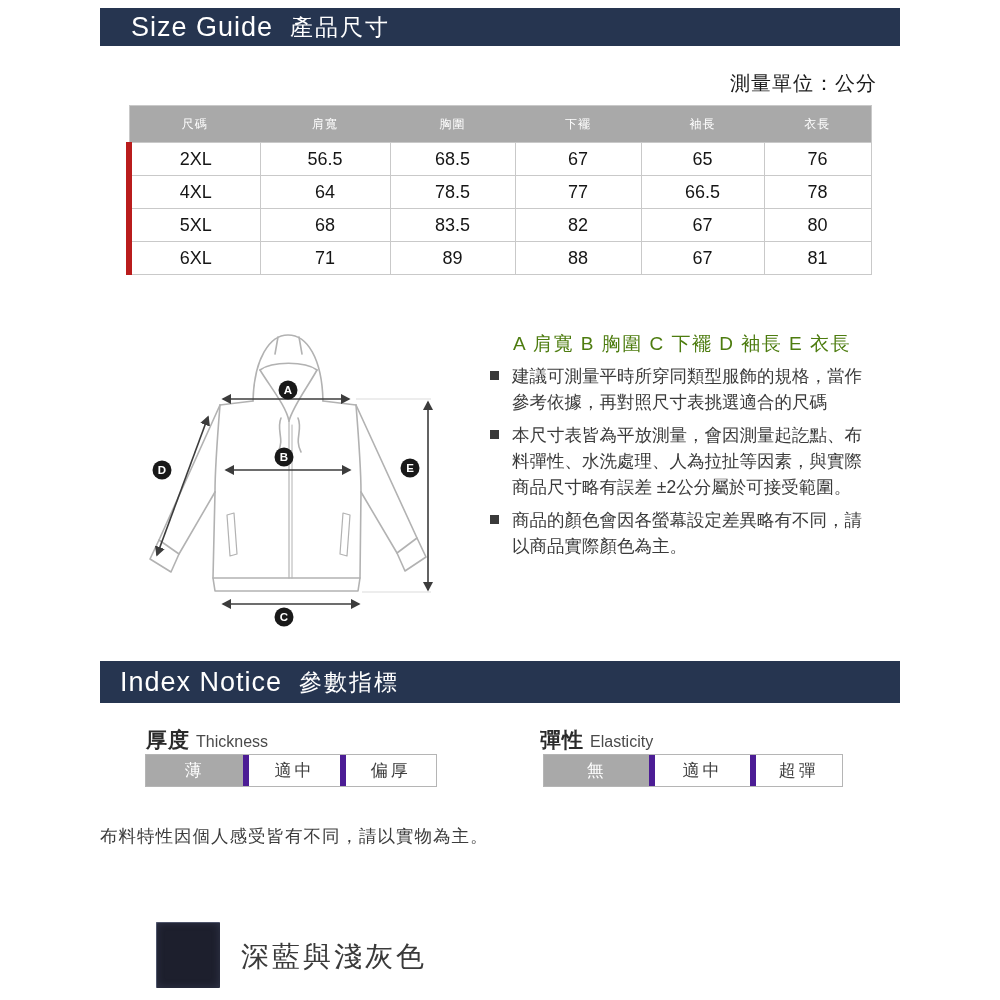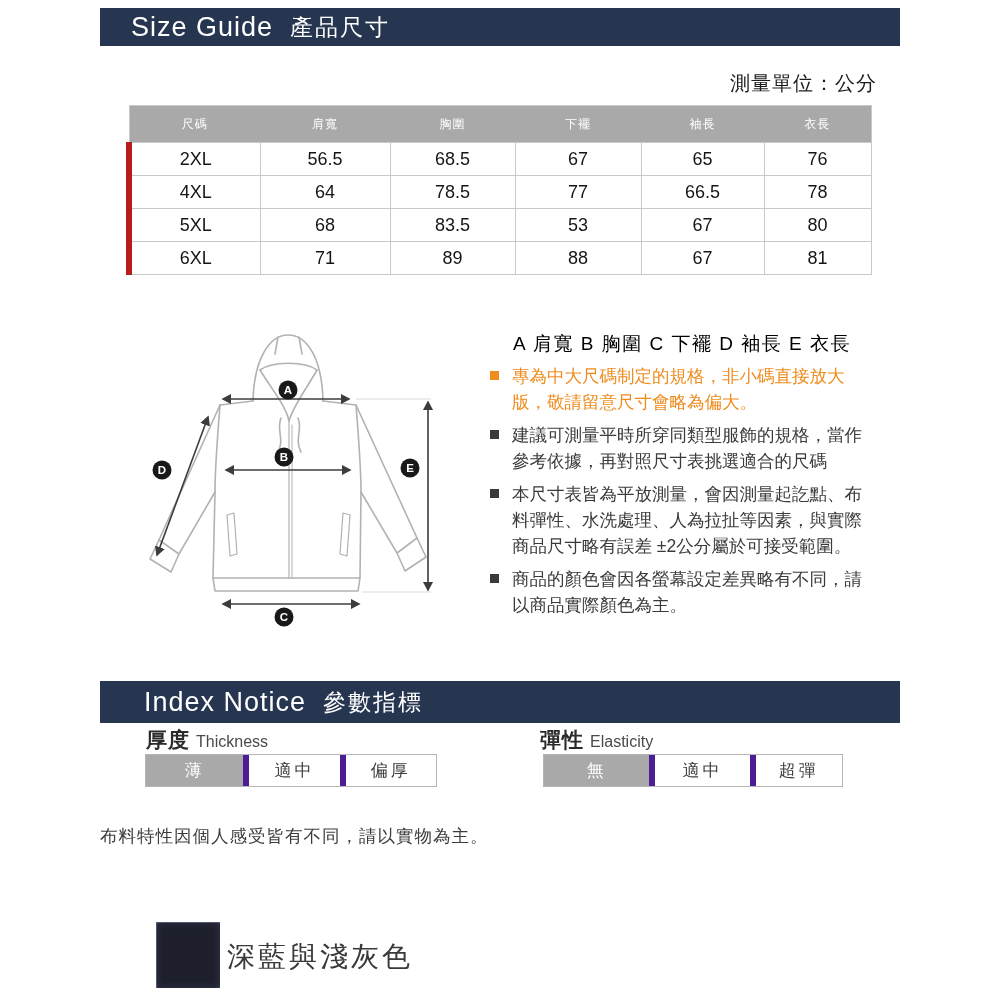--- a/index.html
+++ b/index.html
@@ -7,21 +7,21 @@
   body { font-family:"Liberation Sans","DejaVu Sans",sans-serif; }
   .page { position:relative; width:1000px; height:1000px; background:#fff; overflow:hidden; }
 
   
   .bar { position:absolute; left:100px; width:800px; height:40px; background:#263550;
          display:flex; align-items:center; color:#fff; }
   .bar .en { font-size:27px; letter-spacing:1px; font-weight:400; }
   .bar .zh { font-size:23px; font-weight:500; margin-left:17px; letter-spacing:2px; }
 
   .bar-size   { top:8px;   padding-left:31px; height:38px; }
-  .bar-index  { top:661px; padding-left:44px; height:42px;margin-top:20px; }
+  .bar-index  { top:661px; padding-left:20px; height:42px; }
   .bar-color  { top:864px; padding-left:54px; height:42px; }
 
   
   .unit-note { position:absolute; top:70px; right:123px; font-size:20px; color:#1b1b1b;
                font-weight:500; letter-spacing:1px; }
 
   
   .size-table { position:absolute; left:126px; top:105px; width:742px;
                 border-collapse:collapse; table-layout:fixed; }
   .size-table th { background:#a9a9a9; color:#ffffff; font-size:12px; font-weight:500;
@@ -29,21 +29,21 @@
   .size-table td { background:#fff; color:#151515; font-size:18px; font-weight:400;
                    height:33px; text-align:center; border:1px solid #c9c9c9; }
   .size-table td:first-child { border-left:6px solid #b91c1c; }
   .size-table tr td { border-top:1px solid #c9c9c9; }
   .size-table { border:1px solid #c9c9c9; }
 
   
   .diagram { position:absolute; left:120px; top:320px; width:360px; height:330px; }
 
   
-  .legend { position:absolute; left:513px; top:331px; font-size:19px; color:#000000;
+  .legend { position:absolute; left:513px; top:331px; font-size:19px; color:#4d7c0f;
             letter-spacing:1.5px; font-weight:500; }
   .notes { position:absolute; left:490px; top:363px; width:372px; list-style:none; }
   .notes li { position:relative; padding-left:22px; margin-bottom:7px;
               font-size:17.5px; line-height:26px; color:#3a3a3a; font-weight:400; }
   .notes li .sq { position:absolute; left:0; top:8px; width:9px; height:9px; background:#3a3a3a; }
   .notes li.orange { color:#ef8c1e; }
   .notes li.orange .sq { background:#ef8c1e; }
 
   
   .scale-label { position:absolute; display:flex; align-items:baseline; }
@@ -68,21 +68,21 @@
   .scale-elastic .cell:nth-child(2){ width:101px; }
   .scale-elastic .cell:nth-child(3){ width:93px; }
 
   .fabric-note { position:absolute; left:100px; top:824px; width:800px; 
                  font-size:17.5px; color:#3c3c3c; letter-spacing:1px; }
 
   
   .color-swatch { position:absolute; left:156px; top:922px; width:64px; height:66px;
                   background:#1d1f2d; border-radius:1px;
                   box-shadow: inset 0 0 8px rgba(120,130,170,0.25), inset 1px 1px 0 rgba(160,170,200,0.35); }
-  .color-name { position:absolute; left:227px; top:938px; font-size:28px; color:#3a3a3a;
+  .color-name { position:absolute; left:241px; top:938px; font-size:28px; color:#3a3a3a;
                 letter-spacing:3px; }
 </style>
 </head>
 <body>
 
 <div class="page">
 
   <div class="bar bar-size">
     <span class="en">Size Guide</span>
     <span class="zh">產品尺寸</span>
@@ -123,21 +123,21 @@
         <td>64</td>
         <td>78.5</td>
         <td>77</td>
         <td>66.5</td>
         <td>78</td>
       </tr>
       <tr>
         <td>5XL</td>
         <td>68</td>
         <td>83.5</td>
-        <td>53</td>
+        <td>82</td>
         <td>67</td>
         <td>80</td>
       </tr>
       <tr>
         <td>6XL</td>
         <td>71</td>
         <td>89</td>
         <td>88</td>
         <td>67</td>
         <td>81</td>
@@ -211,24 +211,20 @@
       <g>
         <circle cx="290" cy="148" r="9.5" fill="#191919"></circle>
         <text x="290" y="152.2" fill="#ffffff">E</text>
       </g>
     </g>
   </svg>
 
   <div class="legend">A 肩寬  B 胸圍  C 下襬  D 袖長  E 衣長</div>
 
   <ul class="notes">
-    <li class="orange">
-      <span class="sq"></span>
-      <span>專為中大尺碼制定的規格，非小碼直接放大版，敬請留意尺寸會略為偏大。</span>
-    </li>
     <li>
       <span class="sq"></span>
       <span>建議可測量平時所穿同類型服飾的規格，當作參考依據，再對照尺寸表挑選適合的尺碼</span>
     </li>
     <li>
       <span class="sq"></span>
       <span>本尺寸表皆為平放測量，會因測量起訖點、布料彈性、水洗處理、人為拉扯等因素，與實際商品尺寸略有誤差 ±2公分屬於可接受範圍。</span>
     </li>
     <li>
       <span class="sq"></span>

